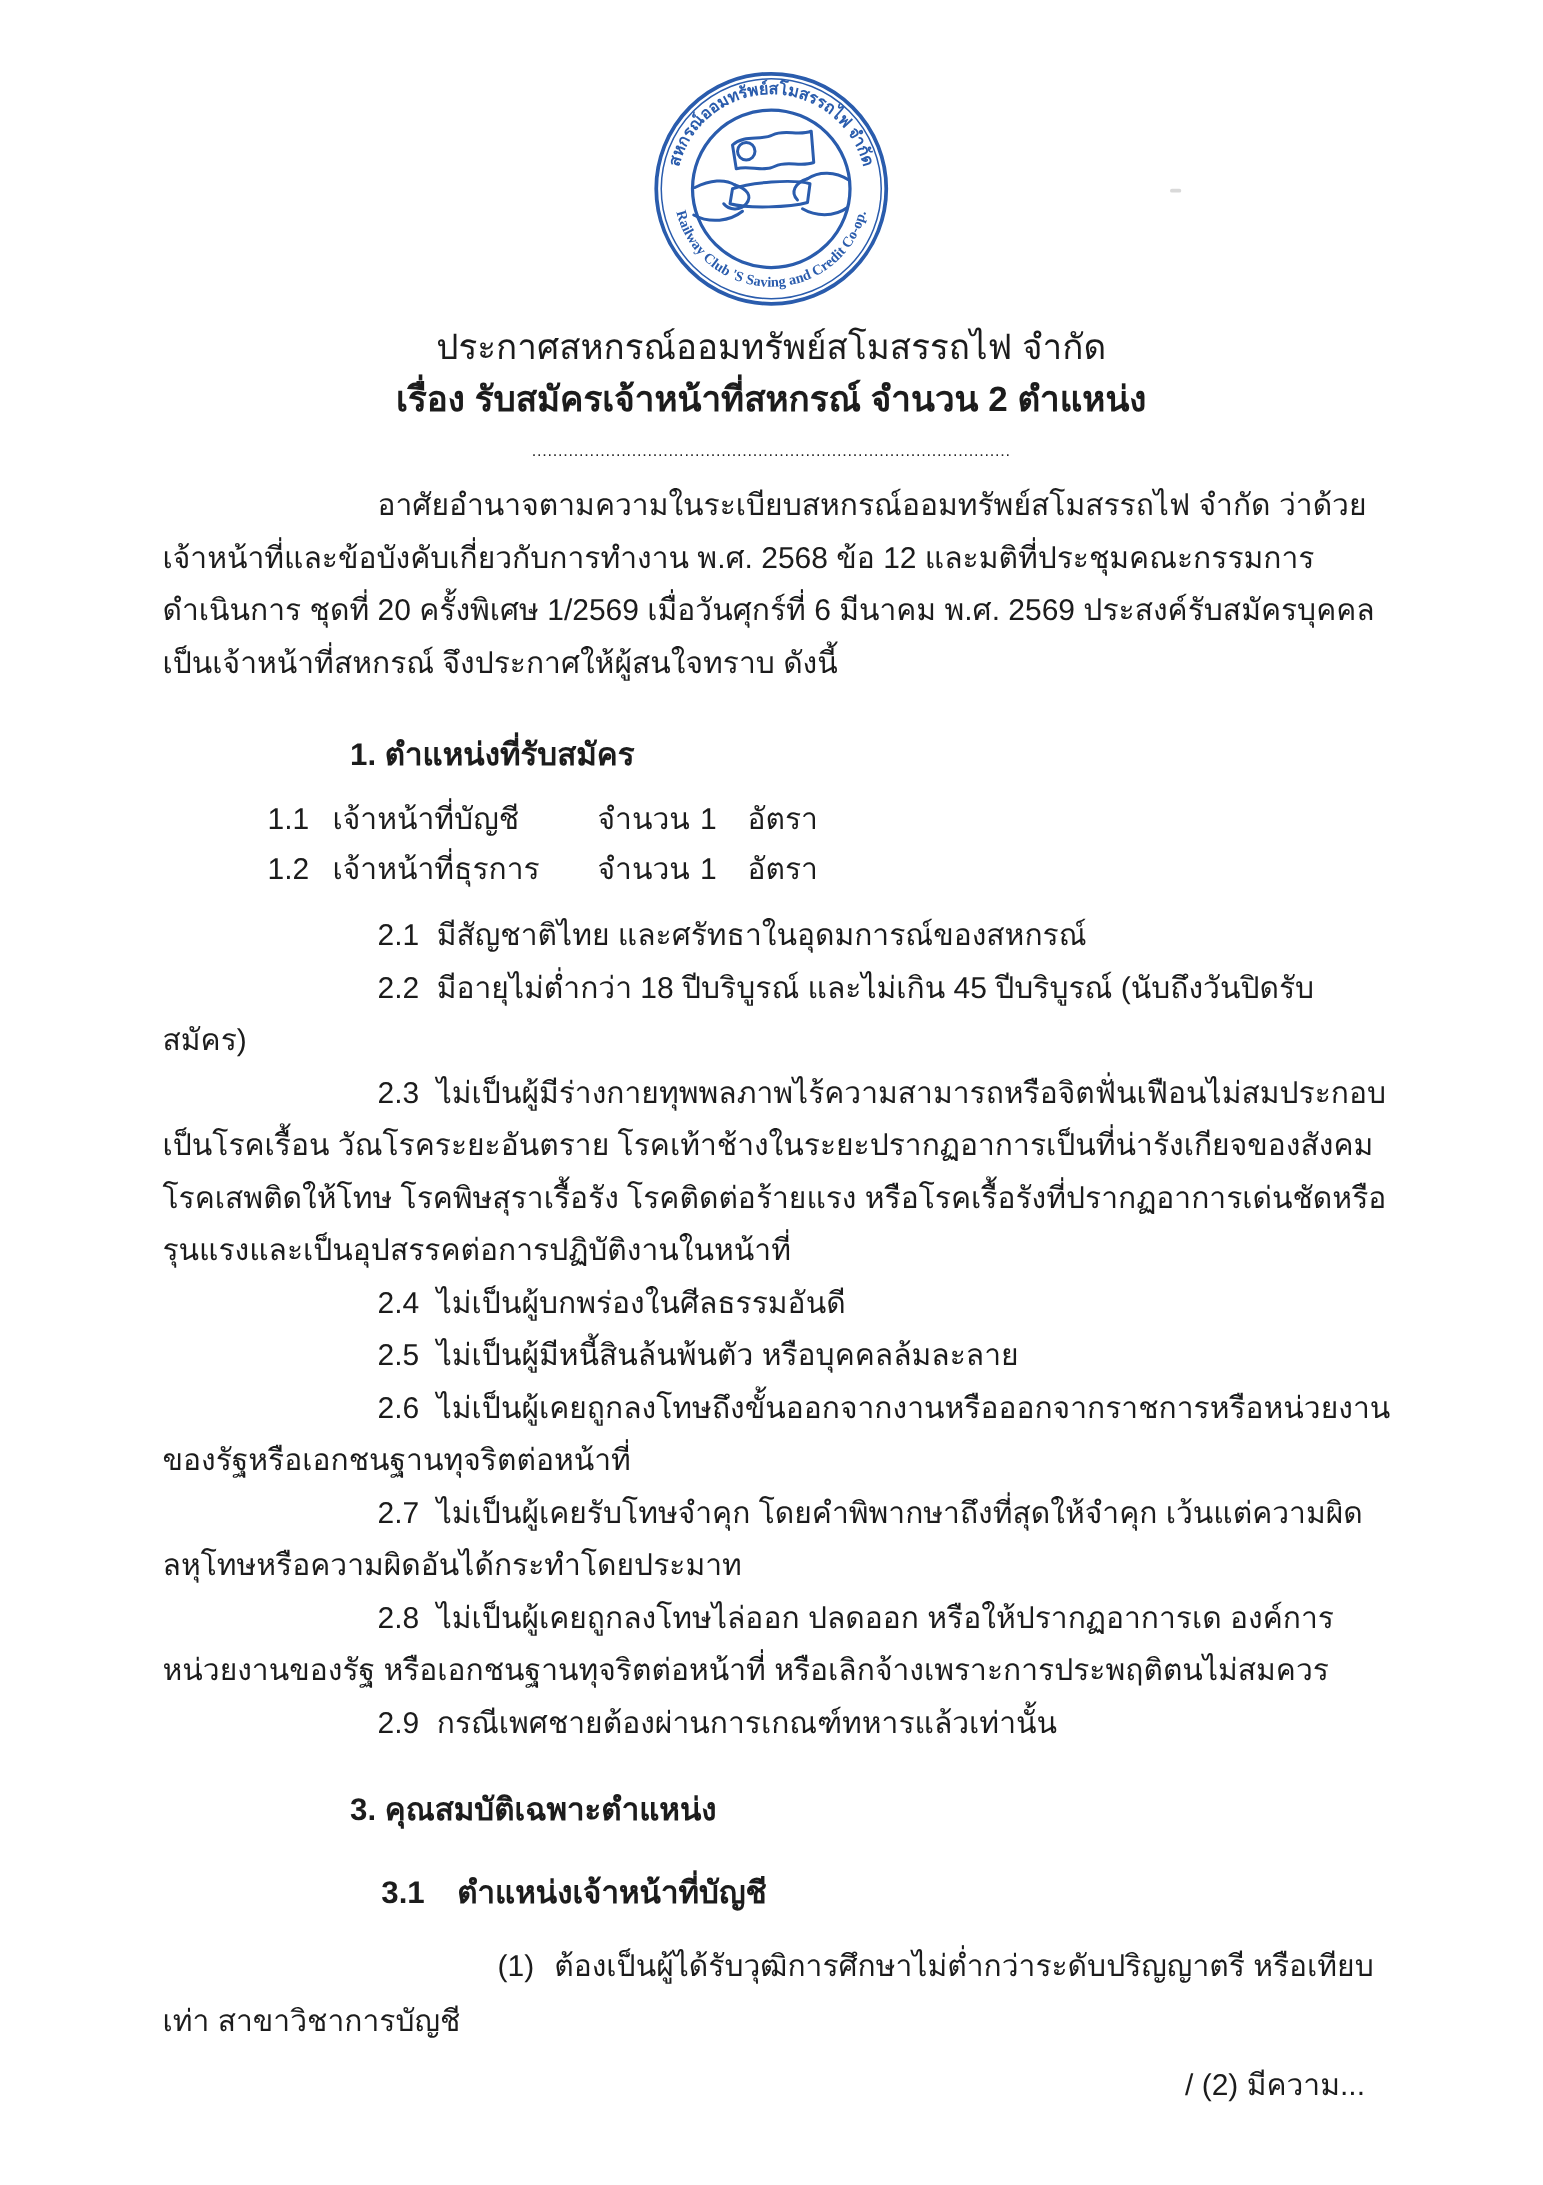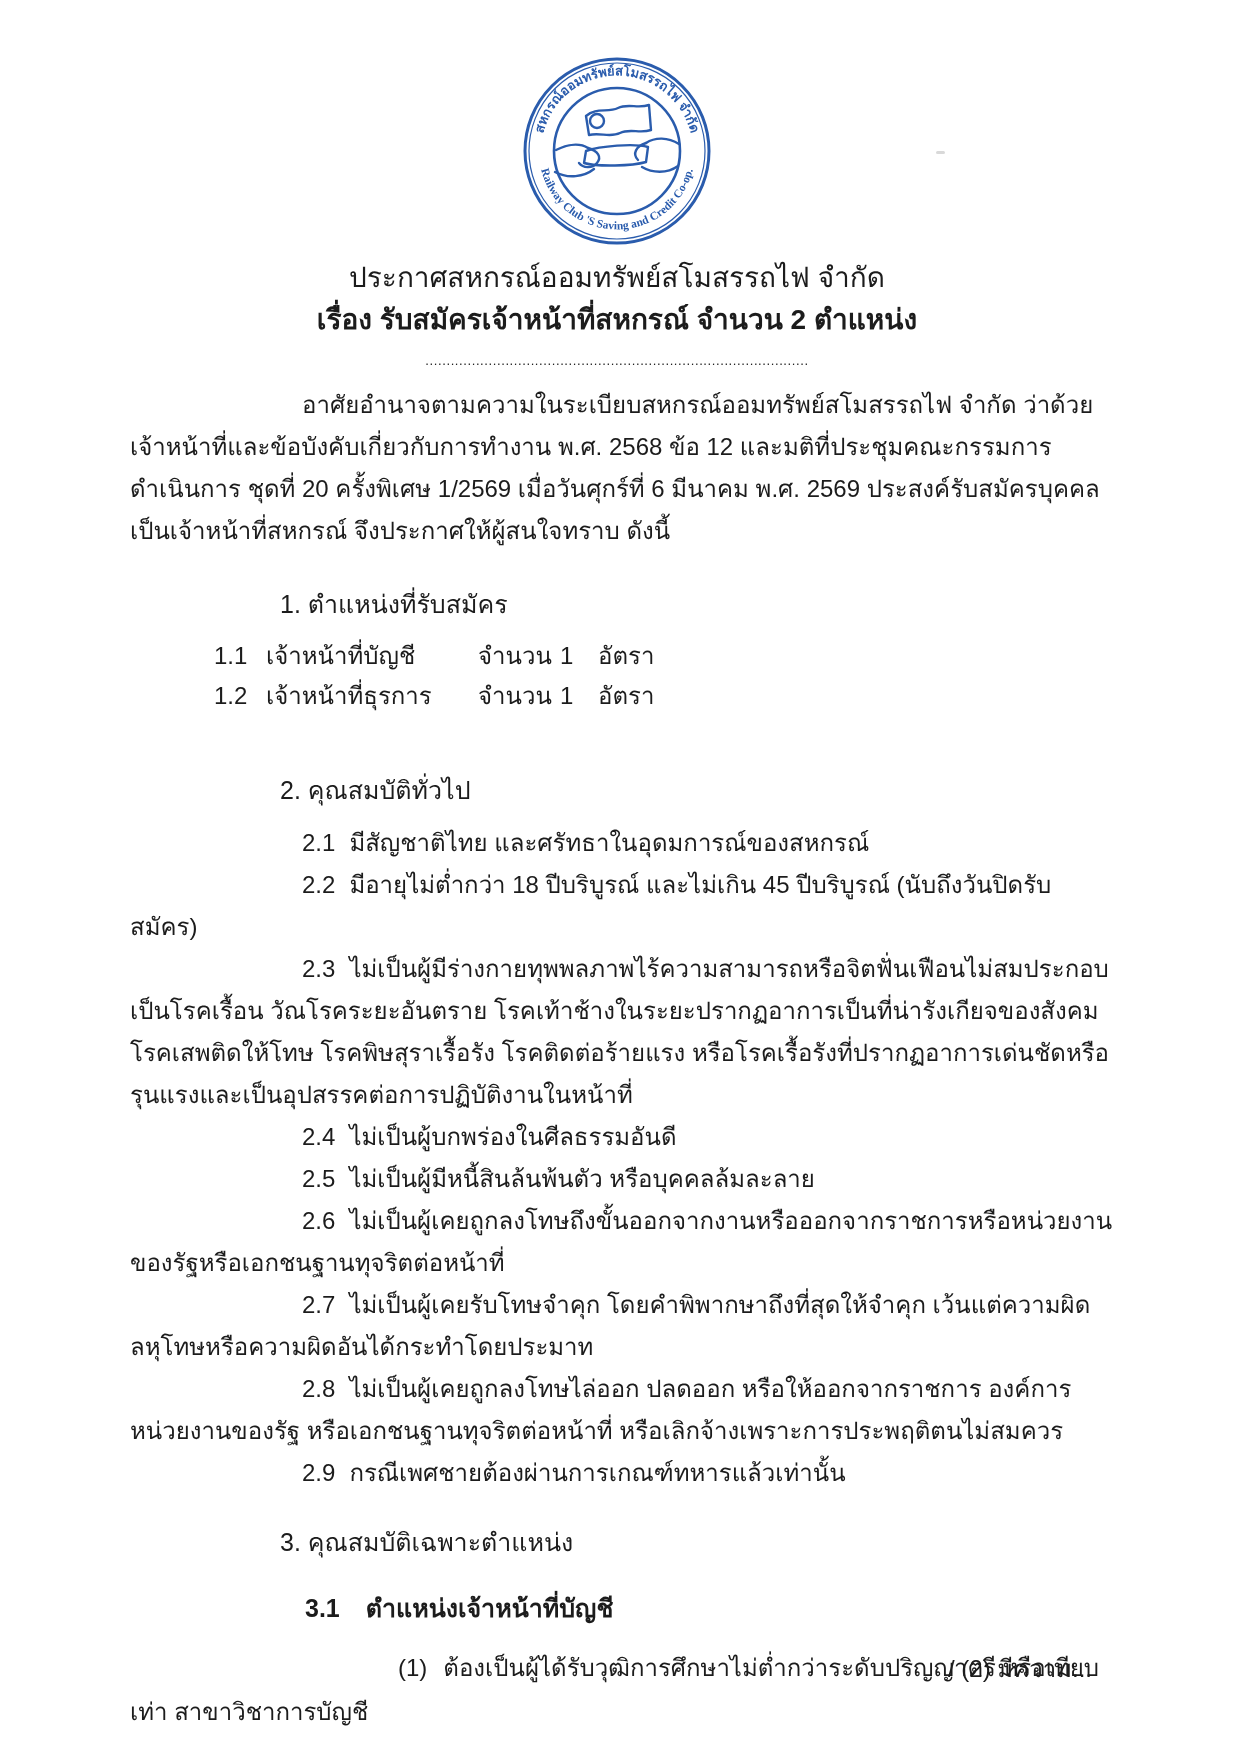--- a/index.html
+++ b/index.html
@@ -39,21 +39,21 @@
     line-height:14px;
   }
   
   .intro{
     margin:16px 0 0 0;
     font-size:24px;line-height:42px;
     text-indent:172px;
   }
   .sec-heading{
     margin:32px 0 0 150px;
-    font-size:25px;font-weight:normal;line-height:40px;
+    font-size:25px;font-weight:bold;line-height:40px;
   }
   .pos-rows{margin:12px 0 0 0;}
   .pos-row{
     display:flex;
     margin-left:84px;
     font-size:24px;line-height:40px;
   }
   .pos-no{width:52px;}
   .pos-title{width:212px;}
   .pos-count-label{width:82px;}
@@ -147,30 +147,29 @@
       </div>
       <div class="pos-row">
         <span class="pos-no">1.2</span>
         <span class="pos-title">เจ้าหน้าที่ธุรการ</span>
         <span class="pos-count-label">จำนวน</span>
         <span class="pos-count">1</span>
         <span class="pos-unit">อัตรา</span>
       </div>
     </div>
 
-    <h3 class="sec-heading" style="margin-top:54px;">2. คุณสมบัติทั่วไป</h3>
     <div class="items">
       <p class="item"><span class="no">2.1</span><span>มีสัญชาติไทย และศรัทธาในอุดมการณ์ของสหกรณ์</span></p>
       <p class="item"><span class="no">2.2</span><span>มีอายุไม่ต่ำกว่า 18 ปีบริบูรณ์ และไม่เกิน 45 ปีบริบูรณ์ (นับถึงวันปิดรับสมัคร)</span></p>
       <p class="item"><span class="no">2.3</span><span>ไม่เป็นผู้มีร่างกายทุพพลภาพไร้ความสามารถหรือจิตฟั่นเฟือนไม่สมประกอบ เป็นโรคเรื้อน วัณโรคระยะอันตราย โรคเท้าช้างในระยะปรากฏอาการเป็นที่น่ารังเกียจของสังคม โรคเสพติดให้โทษ โรคพิษสุราเรื้อรัง โรคติดต่อร้ายแรง หรือโรคเรื้อรังที่ปรากฏอาการเด่นชัดหรือรุนแรงและเป็นอุปสรรคต่อการปฏิบัติงานในหน้าที่</span></p>
       <p class="item"><span class="no">2.4</span><span>ไม่เป็นผู้บกพร่องในศีลธรรมอันดี</span></p>
       <p class="item"><span class="no">2.5</span><span>ไม่เป็นผู้มีหนี้สินล้นพ้นตัว หรือบุคคลล้มละลาย</span></p>
       <p class="item"><span class="no">2.6</span><span>ไม่เป็นผู้เคยถูกลงโทษถึงขั้นออกจากงานหรือออกจากราชการหรือหน่วยงานของรัฐหรือเอกชนฐานทุจริตต่อหน้าที่</span></p>
       <p class="item"><span class="no">2.7</span><span>ไม่เป็นผู้เคยรับโทษจำคุก โดยคำพิพากษาถึงที่สุดให้จำคุก เว้นแต่ความผิดลหุโทษหรือความผิดอันได้กระทำโดยประมาท</span></p>
-      <p class="item"><span class="no">2.8</span><span>ไม่เป็นผู้เคยถูกลงโทษไล่ออก ปลดออก หรือให้ออกจากราชการ องค์การหน่วยงานของรัฐ หรือเอกชนฐานทุจริตต่อหน้าที่ หรือเลิกจ้างเพราะการประพฤติตนไม่สมควร</span></p>
+      <p class="item"><span class="no">2.8</span><span>ไม่เป็นผู้เคยถูกลงโทษไล่ออก ปลดออก หรือให้ปรากฏอาการเด องค์การหน่วยงานของรัฐ หรือเอกชนฐานทุจริตต่อหน้าที่ หรือเลิกจ้างเพราะการประพฤติตนไม่สมควร</span></p>
       <p class="item"><span class="no">2.9</span><span>กรณีเพศชายต้องผ่านการเกณฑ์ทหารแล้วเท่านั้น</span></p>
     </div>
 
     <h3 class="sec-heading" style="margin-top:28px;">3. คุณสมบัติเฉพาะตำแหน่ง</h3>
     <h4 class="sub-heading"><span class="no">3.1</span><span>ตำแหน่งเจ้าหน้าที่บัญชี</span></h4>
     <p class="spec-item"><span class="no">(1)</span><span>ต้องเป็นผู้ได้รับวุฒิการศึกษาไม่ต่ำกว่าระดับปริญญาตรี หรือเทียบเท่า สาขาวิชาการบัญชี</span></p>
 
   </div>
 
   <div class="page-marker">/ (2) มีความ...</div>

